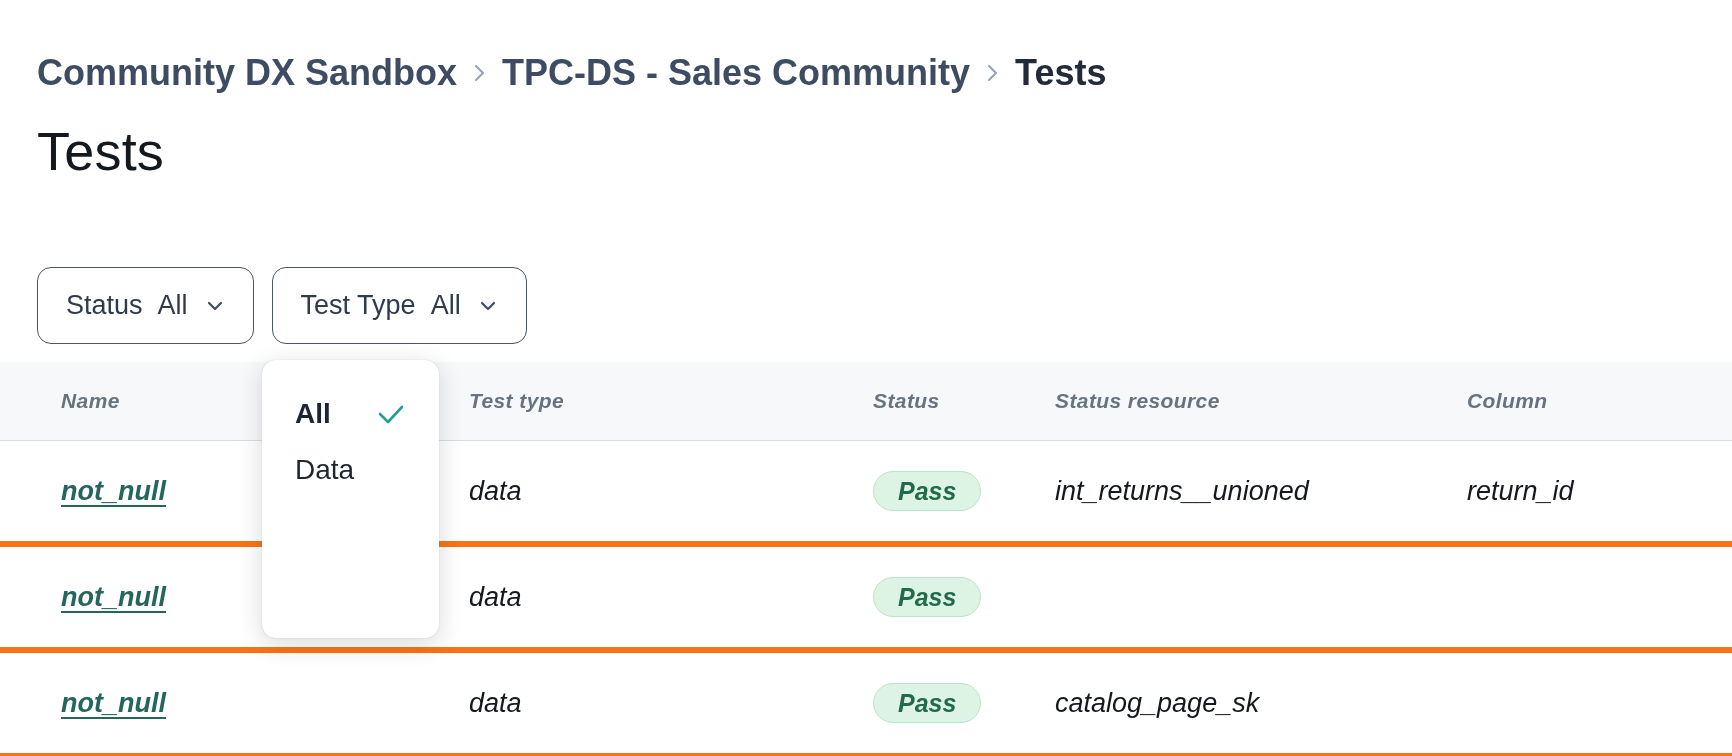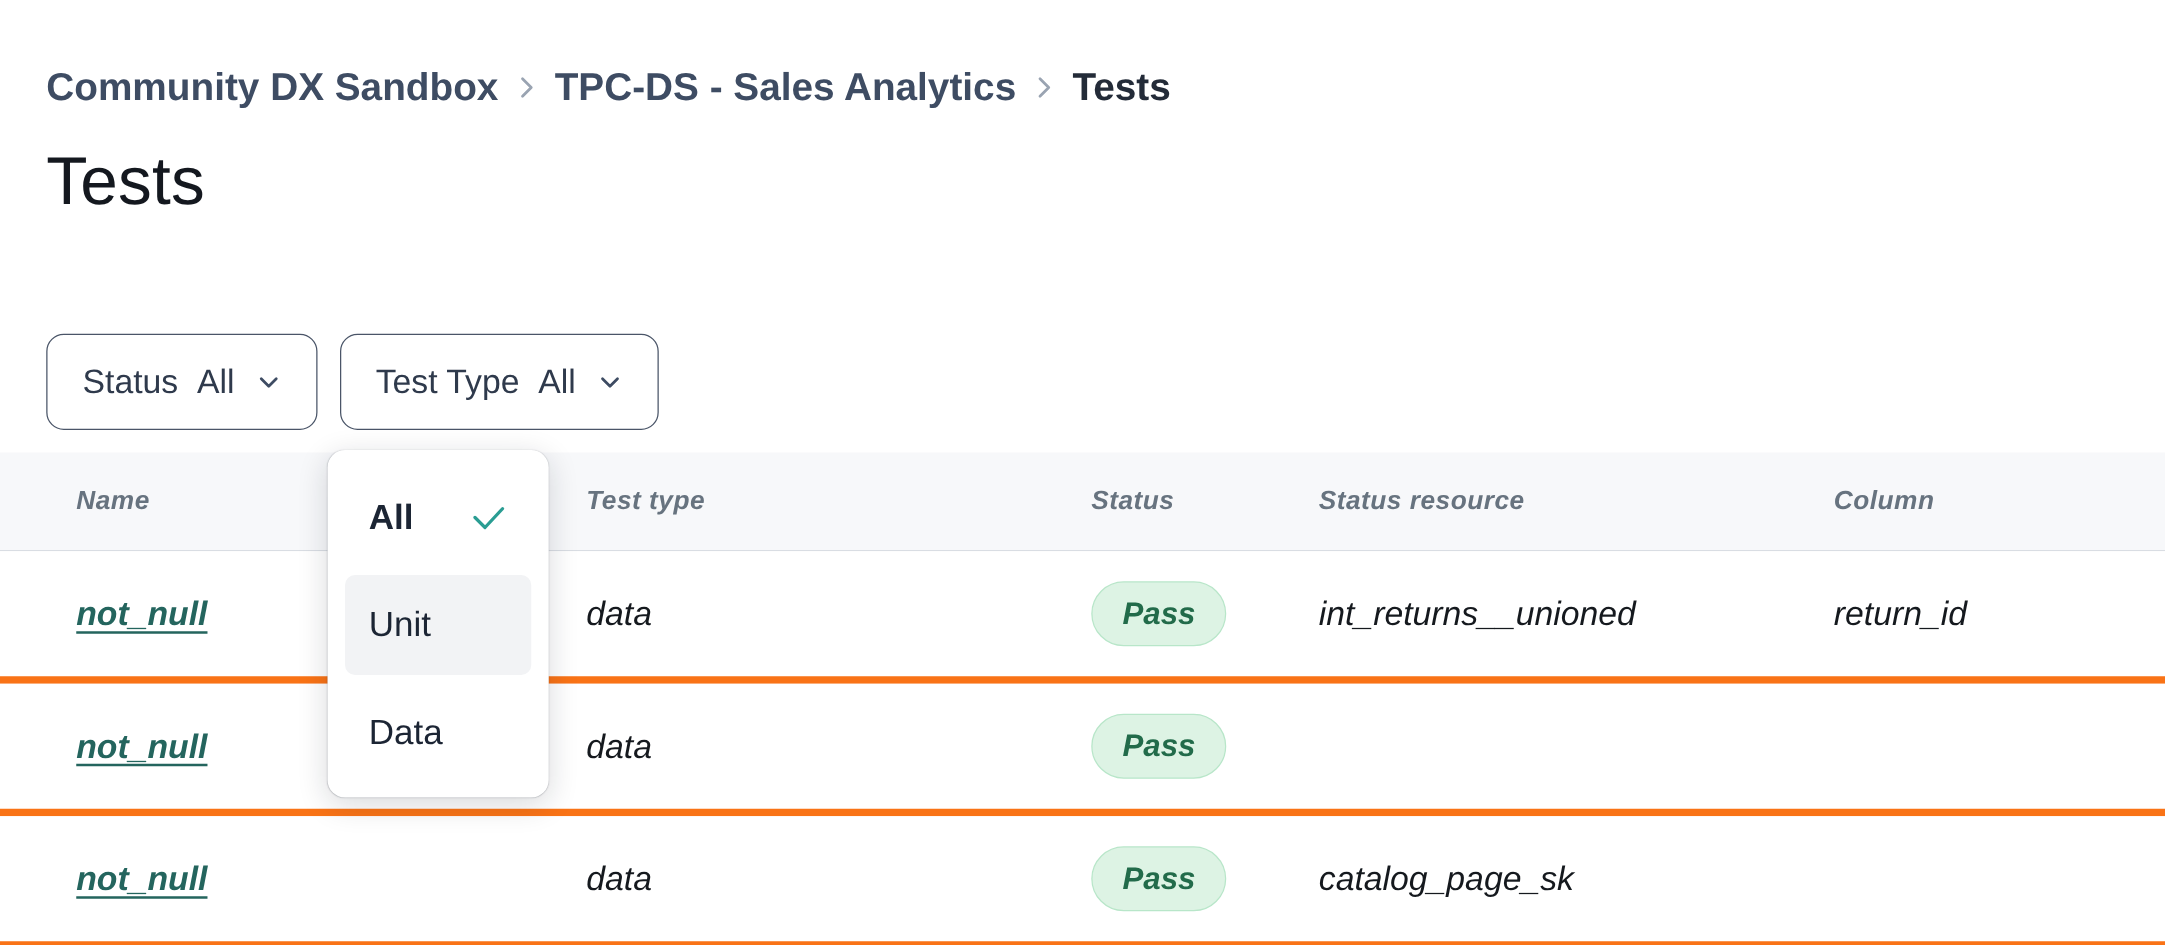--- a/index.html
+++ b/index.html
@@ -9,21 +9,21 @@
     color: #15191e;
     position: relative;
   }
 
   
   .breadcrumb {
     display: flex;
     align-items: center;
     gap: 15px;
     padding: 52px 0 0 37px;
-    font-size: 31px;
+    font-size: 36px;
     font-weight: 700;
     color: var(--crumb-text, #3e4c63);
   }
   .crumb { cursor: pointer; }
   .crumb.current { color: var(--crumb-current, #232b38); }
   .crumb-sep svg { display: block; }
 
   
   .page-title {
     margin: 26px 0 0 37px;
@@ -89,21 +89,21 @@
     text-decoration: underline;
     text-underline-offset: 5px;
     text-decoration-thickness: 2px;
     cursor: pointer;
   }
   .badge-pass {
     display: inline-flex;
     align-items: center;
     justify-content: center;
     min-width: 100px;
-    height: 52px;
+    height: 40px;
     padding: 0 24px;
     border-radius: 999px;
     background: var(--pass-bg, #ddf3e4);
     border: 1.5px solid var(--pass-border, #b8e6c9);
     color: var(--pass-text, #226b4a);
     font-size: 25px;
     font-weight: 600;
   }
 
   
@@ -141,21 +141,21 @@
 </head>
 <body>
 
 <nav class="breadcrumb">
   <span class="crumb">Community DX Sandbox</span>
   <span class="crumb-sep">
     <svg width="15" height="22" viewBox="0 0 15 22">
         <path d="M4 4 L11 11 L4 18" fill="none" stroke="#9aa4b2" stroke-width="2.2" stroke-linecap="round" stroke-linejoin="round"></path>
       </svg>
   </span>
-  <span class="crumb">TPC-DS - Sales Analytics</span>
+  <span class="crumb">TPC-DS - Sales Community</span>
   <span class="crumb-sep">
     <svg width="15" height="22" viewBox="0 0 15 22">
         <path d="M4 4 L11 11 L4 18" fill="none" stroke="#9aa4b2" stroke-width="2.2" stroke-linecap="round" stroke-linejoin="round"></path>
       </svg>
   </span>
   <span class="crumb current">Tests</span>
 </nav>
 
 <h1 class="page-title">Tests</h1>
 
@@ -213,19 +213,16 @@
 
 <div class="dropdown">
   <div class="dd-item selected">
     <span>All</span>
     <span>
       <svg width="30" height="24" viewBox="0 0 30 24">
           <path d="M4 12 L12 20 L26 5" fill="none" stroke="#2a9d93" stroke-width="2.6" stroke-linecap="round" stroke-linejoin="round"></path>
         </svg>
     </span>
   </div>
-  <div class="dd-item highlighted">
-    <span>Unit</span>
-  </div>
   <div class="dd-item">
     <span>Data</span>
   </div>
 </div>
 
 </body></html>

